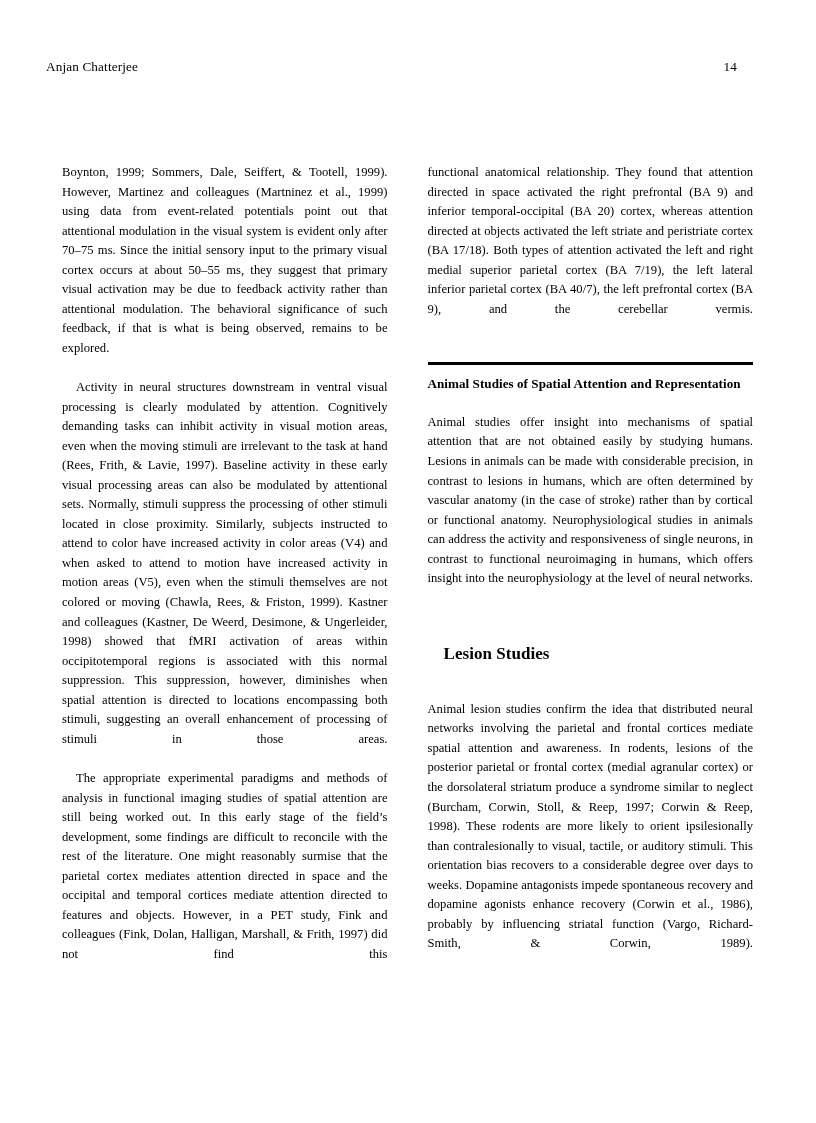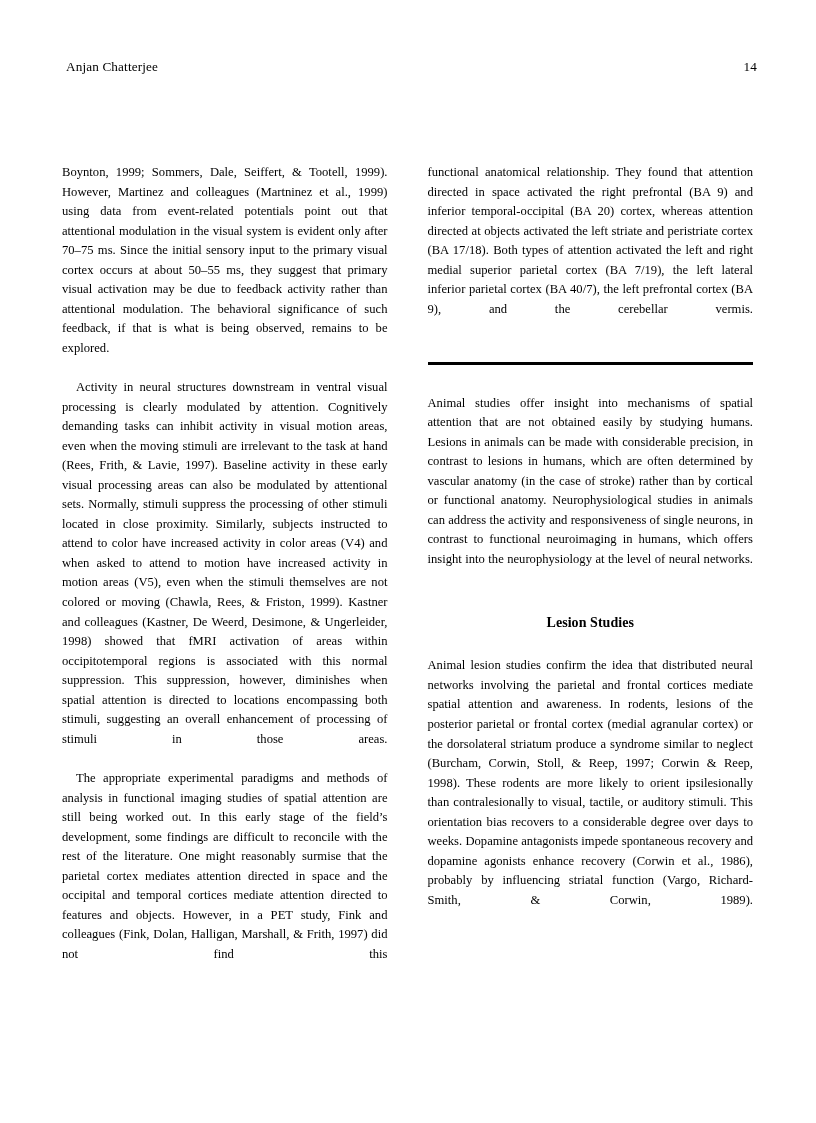--- a/index.html
+++ b/index.html
@@ -17,21 +17,21 @@
     width: 816px;
     height: 1123px;
     background: #ffffff;
     overflow: hidden;
     box-sizing: border-box;
   }
 
   
   .running-head {
     position: absolute;
-    left: 66px;
+    left: 46px;
     top: 58px;
     width: 691px;
     display: flex;
     justify-content: space-between;
     align-items: baseline;
     font-size: 13.2px;
     line-height: 17px;
     letter-spacing: 0.15px;
   }
   .running-head .author {
@@ -93,25 +93,25 @@
   }
   h2.section-head {
     margin: 0;
     font-size: 13.1px;
     line-height: 19.4px;
     font-weight: bold;
     text-align: left;
     letter-spacing: 0.05px;
   }
   h3.sub-head {
-    margin: 4px;
-    font-size: 14px;
+    margin: 16px;
+    font-size: 17px;
     line-height: 19.4px;
     font-weight: bold;
-    text-align: center;
+    text-align: left;
     letter-spacing: 0.05px;
   }
 
   .gap-after-head { height: 20px; }
   .gap-before-rule { height: 23px; }
   .gap-before-subhead { height: 20px; }
   .gap-after-subhead { height: 20px; }
 </style>
 </head>
 <body>
@@ -129,20 +129,21 @@
       <p class="para first">Boynton, 1999; Sommers, Dale, Seiffert, &amp; Tootell, 1999). However, Martinez and colleagues (Martninez et al., 1999) using data from event-related potentials point out that attentional modulation in the visual system is evident only after 70–75 ms. Since the initial sensory input to the primary visual cortex occurs at about 50–55 ms, they suggest that primary visual activation may be due to feedback activity rather than attentional modulation. The behavioral significance of such feedback, if that is what is being observed, remains to be explored.</p>
       <p class="para indent">Activity in neural structures downstream in ventral visual processing is clearly modulated by attention. Cognitively demanding tasks can inhibit activity in visual motion areas, even when the moving stimuli are irrelevant to the task at hand (Rees, Frith, &amp; Lavie, 1997). Baseline activity in these early visual processing areas can also be modulated by attentional sets. Normally, stimuli suppress the processing of other stimuli located in close proximity. Similarly, subjects instructed to attend to color have increased activity in color areas (V4) and when asked to attend to motion have increased activity in motion areas (V5), even when the stimuli themselves are not colored or moving (Chawla, Rees, &amp; Friston, 1999). Kastner and colleagues (Kastner, De Weerd, Desimone, &amp; Ungerleider, 1998) showed that fMRI activation of areas within occipitotemporal regions is associated with this normal suppression. This suppression, however, diminishes when spatial attention is directed to locations encompassing both stimuli, suggesting an overall enhancement of processing of stimuli in those areas.</p>
       <p class="para indent">The appropriate experimental paradigms and methods of analysis in functional imaging studies of spatial attention are still being worked out. In this early stage of the field’s development, some findings are difficult to reconcile with the rest of the literature. One might reasonably surmise that the parietal cortex mediates attention directed in space and the occipital and temporal cortices mediate attention directed to features and objects. However, in a PET study, Fink and colleagues (Fink, Dolan, Halligan, Marshall, &amp; Frith, 1997) did not find this</p>
     </div>
 
     <div class="column">
       <p class="para first">functional anatomical relationship. They found that attention directed in space activated the right prefrontal (BA 9) and inferior temporal-occipital (BA 20) cortex, whereas attention directed at objects activated the left striate and peristriate cortex (BA 17/18). Both types of attention activated the left and right medial superior parietal cortex (BA 7/19), the left lateral inferior parietal cortex (BA 40/7), the left prefrontal cortex (BA 9), and the cerebellar vermis.</p>
 
       <div class="gap-before-rule"></div>
       <div class="rule"></div>
+      <h2 class="section-head">Animal Studies of Spatial Attention and Representation</h2>
       <div class="gap-after-head"></div>
 
       <p class="para first">Animal studies offer insight into mechanisms of spatial attention that are not obtained easily by studying humans. Lesions in animals can be made with considerable precision, in contrast to lesions in humans, which are often determined by vascular anatomy (in the case of stroke) rather than by cortical or functional anatomy. Neurophysiological studies in animals can address the activity and responsiveness of single neurons, in contrast to functional neuroimaging in humans, which offers insight into the neurophysiology at the level of neural networks.</p>
 
       <div class="gap-before-subhead"></div>
       <h3 class="sub-head">Lesion Studies</h3>
       <div class="gap-after-subhead"></div>
 
       <p class="para first">Animal lesion studies confirm the idea that distributed neural networks involving the parietal and frontal cortices mediate spatial attention and awareness. In rodents, lesions of the posterior parietal or frontal cortex (medial agranular cortex) or the dorsolateral striatum produce a syndrome similar to neglect (Burcham, Corwin, Stoll, &amp; Reep, 1997; Corwin &amp; Reep, 1998). These rodents are more likely to orient ipsilesionally than contralesionally to visual, tactile, or auditory stimuli. This orientation bias recovers to a considerable degree over days to weeks. Dopamine antagonists impede spontaneous recovery and dopamine agonists enhance recovery (Corwin et al., 1986), probably by influencing striatal function (Vargo, Richard-Smith, &amp; Corwin, 1989).</p>
     </div>

